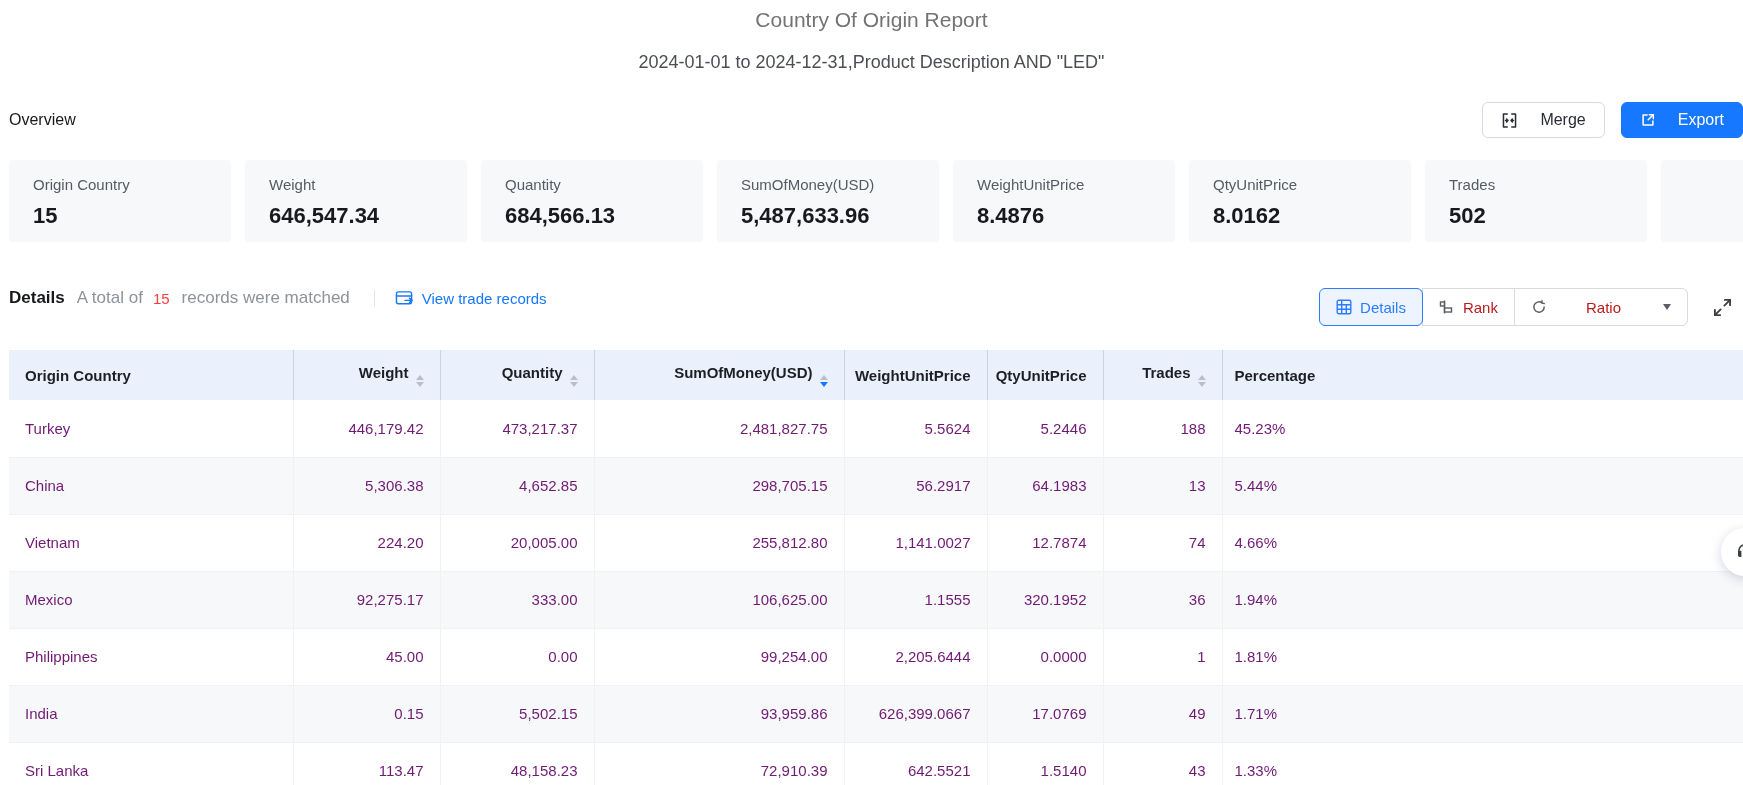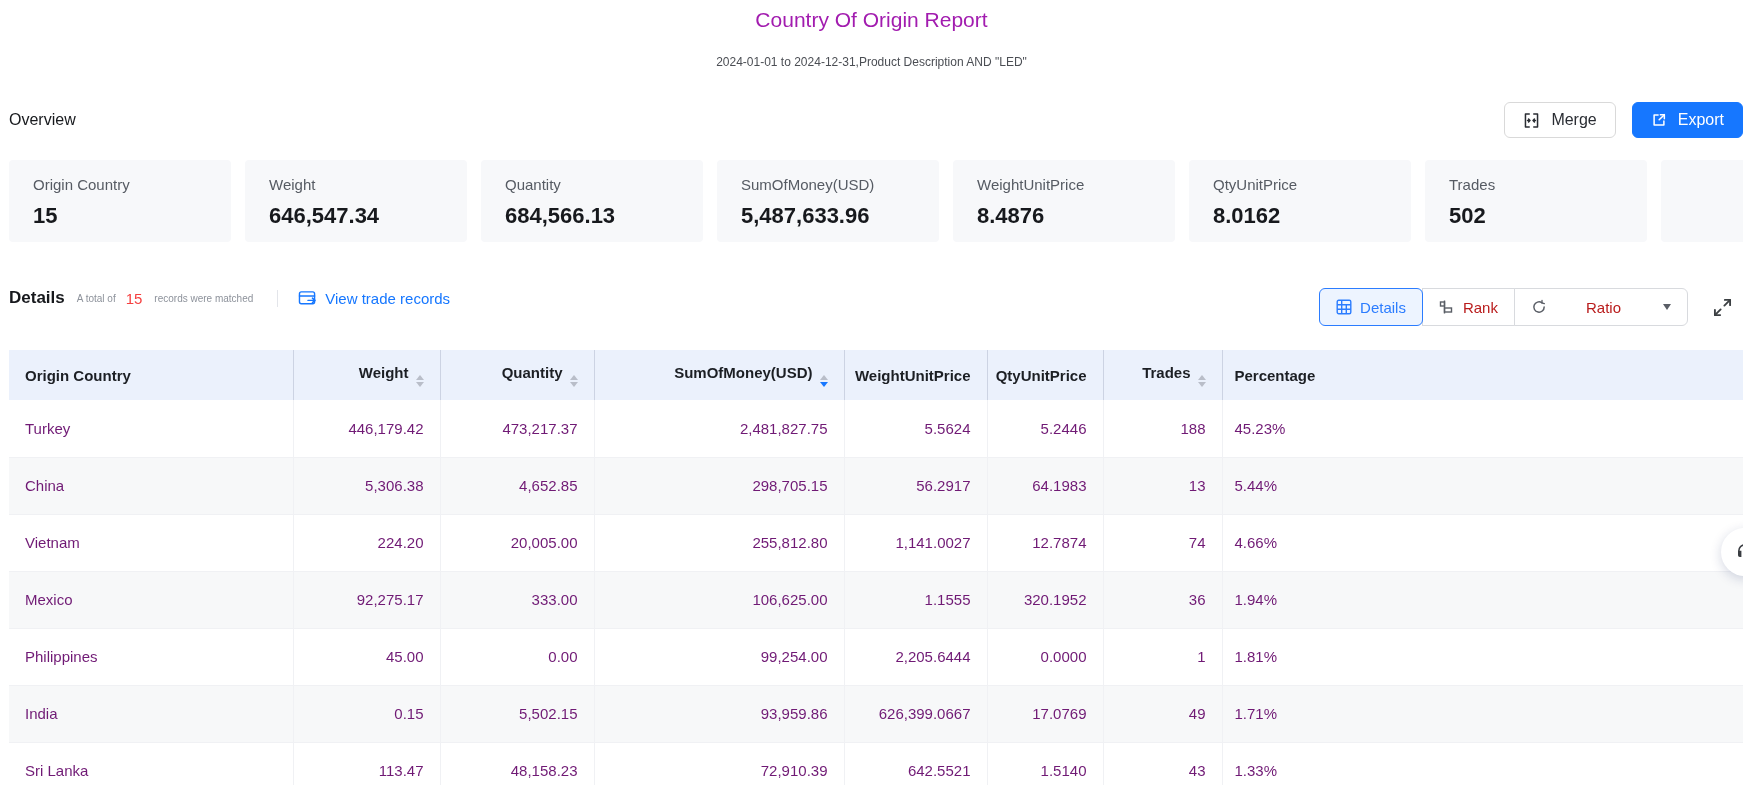--- a/index.html
+++ b/index.html
@@ -5,42 +5,42 @@
   * { box-sizing: border-box; }
   html,body { margin:0; padding:0; }
   body {
     width:1743px; height:785px; overflow:hidden; position:relative;
     background:#ffffff;
     font-family:"Liberation Sans","DejaVu Sans",sans-serif;
     color:#20242a;
   }
   
   .report-header { text-align:center; padding-top:6px; }
-  .report-title { margin:0; font-size:21px; line-height:28px; font-weight:500; color:#a21caf; }
-  .report-subtitle { margin-top:16px; font-size:12px; line-height:24px; color:#4b4e54; }
+  .report-title { margin:0; font-size:21px; line-height:28px; font-weight:500; color:#737373; }
+  .report-subtitle { margin-top:16px; font-size:18px; line-height:24px; color:#4b4e54; }
 
   
   .overview-bar { display:flex; justify-content:space-between; align-items:center; margin:26px 0 0 9px; height:40px; }
   .section-heading { font-size:16px; font-weight:400; color:#17191d; }
   .actions { display:flex; gap:16px; align-items:center; }
-  .btn { height:36px; display:flex; align-items:center; gap:11px; padding:0 18px; border-radius:6px; font-size:16px; cursor:pointer; border:1px solid transparent; font-family:inherit; }
+  .btn { height:36px; display:flex; align-items:center; gap:22px; padding:0 18px; border-radius:6px; font-size:16px; cursor:pointer; border:1px solid transparent; font-family:inherit; }
   .btn-merge { background:#fff; border-color:#d9d9d9; color:#2a2d33; }
   .btn-export { background:#1677ff; color:#fff; border-color:#1677ff; }
 
   
   .cards { display:flex; gap:14px; margin:20px 0 0 9px; width:1734px; overflow:hidden; }
   .card { flex:0 0 222px; height:82px; background:#f7f8fa; border-radius:4px; padding:15px 24px; }
   .card-label { font-size:15px; color:#565b63; line-height:20px; }
   .card-value { margin-top:8px; font-size:22px; line-height:26px; font-weight:700; color:#17191d; }
 
   
   .details-bar { display:flex; justify-content:space-between; align-items:flex-start; margin:46px 10px 0 9px; height:40px; }
   .details-left { display:flex; align-items:center; }
   .details-heading { font-size:17px; font-weight:700; color:#17191d; }
-  .muted { font-size:10px; color:#8d929b; margin-left:12px; }
+  .muted { font-size:17px; color:#8d929b; margin-left:12px; }
   .count-red { font-size:15px; color:#f53f3f; margin-left:10px; }
   .vdivider { width:1px; height:17px; background:#e3e5ea; margin:0 20px 0 24px; }
   .view-link { display:flex; align-items:center; gap:8px; color:#1677ff; font-size:15px; cursor:pointer; }
 
   .details-right { display:flex; align-items:center; gap:24px; }
   .tab-group { display:flex; }
   .tab { position:relative; height:38px; padding:0 16px; display:flex; align-items:center; gap:8px;
          background:#fff; border:1px solid #d8dade; margin-left:-1px; font-size:15px; color:#b91c1c; cursor:pointer; }
   .tab:first-child { margin-left:0; border-radius:6px 0 0 6px; }
   .tab:last-child { border-radius:0 6px 6px 0;gap:39px; }

